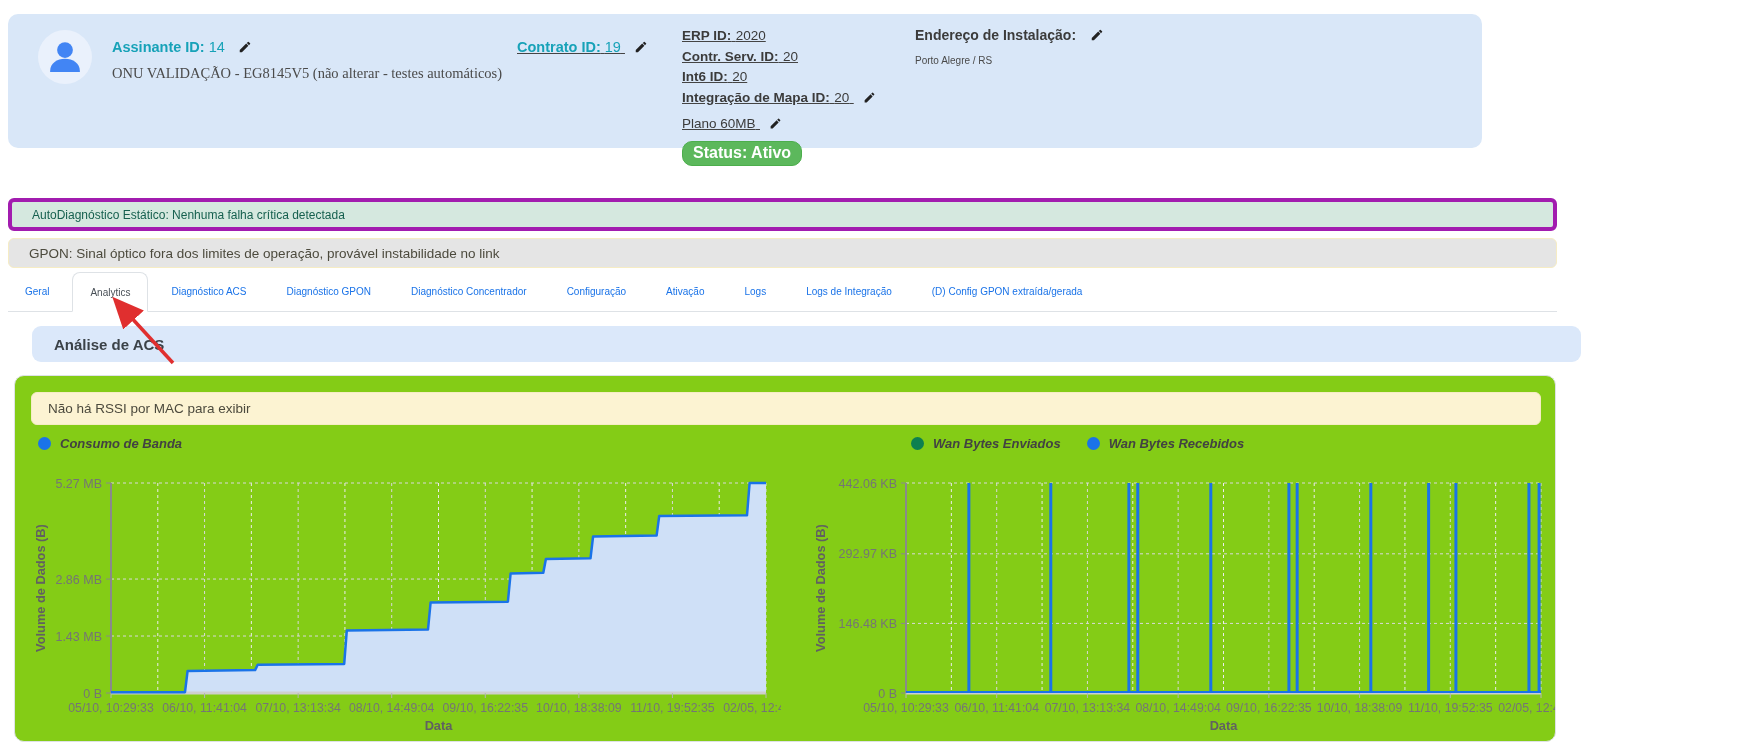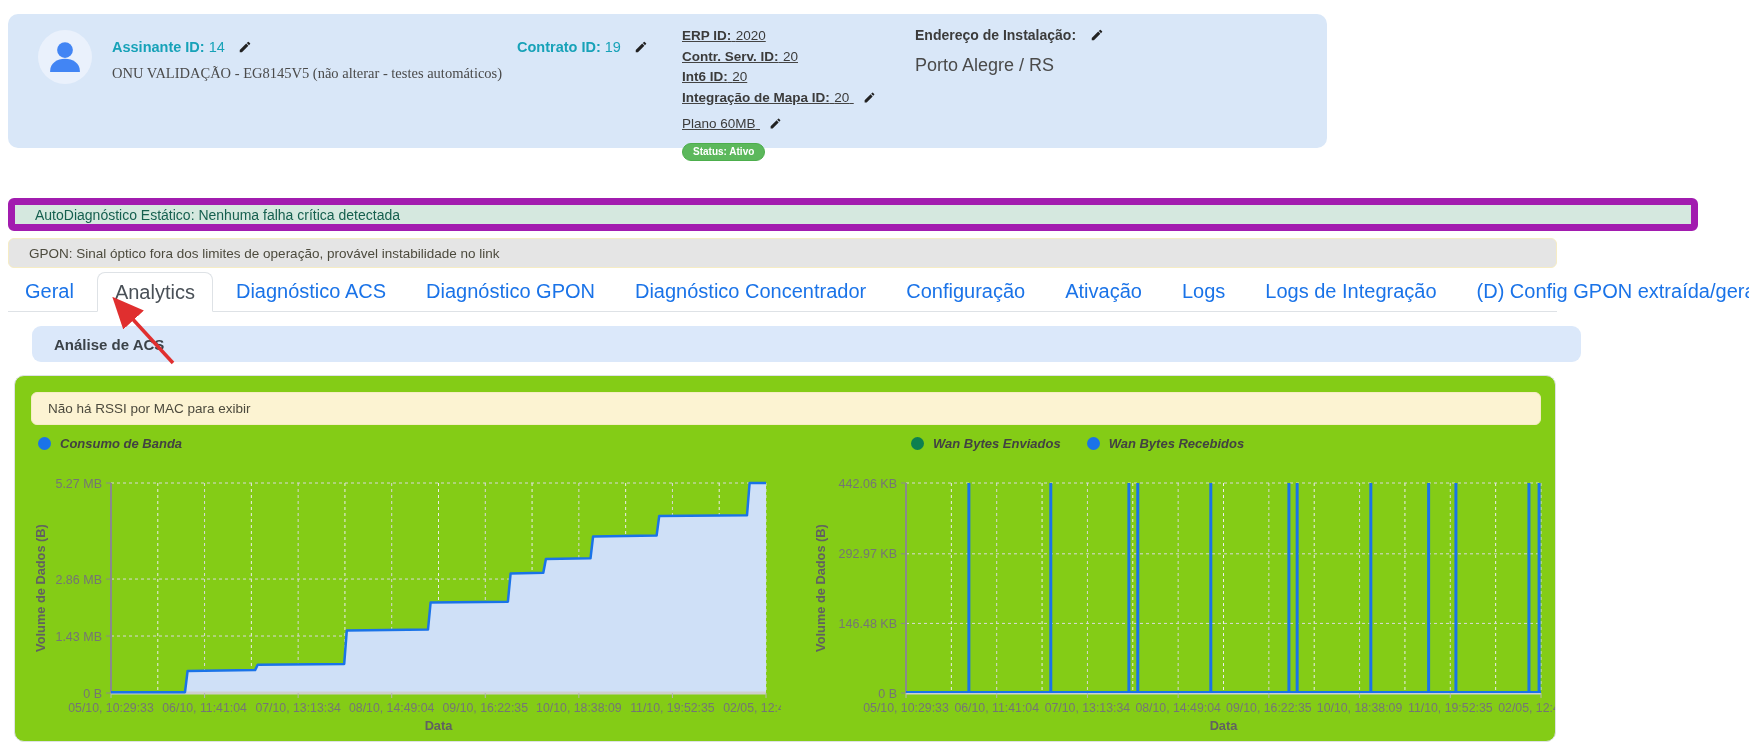--- a/index.html
+++ b/index.html
@@ -5,59 +5,59 @@
   * { box-sizing: border-box; }
   html,body { margin:0; padding:0; background:#ffffff; }
   body {
     width:1749px; height:755px; position:relative; overflow:hidden;
     font-family:"Liberation Sans", sans-serif; color:#444;
   }
   .abs { position:absolute; }
 
   
   .header-card {
-    left:8px; top:14px; width:1319px; height:134px;
+    left:8px; top:14px; width:1474px; height:134px;
     background:#d9e7f8; border-radius:10px;
   }
   .avatar {
     left:30px; top:16px; width:54px; height:54px; border-radius:50%;
     background:#eaf1fc; display:flex; align-items:center; justify-content:center;
   }
   .hdr-line { font-size:14.5px; white-space:nowrap; }
   .teal-label { color:#17a2b8; font-weight:bold; }
   .teal-val { color:#17a2b8; }
   .dark-label { color:#3b3b3b; font-weight:bold; font-size:13.5px; }
   .dark-val { color:#3b3b3b; font-size:13.5px; }
   .pencil-btn { display:inline-block; margin-left:9px; cursor:pointer; vertical-align:-2px; }
   .pencil-btn svg { display:inline-block; }
   .subscriber-name { color:#4a4a4a; font-size:14.5px; }
   .status-badge {
     display:inline-block; background:#5cb85c; border:1px solid #4cae4c; color:#fff;
-    font-size:10px; font-weight:bold; padding:2px 10px 3px; border-radius:10px;
+    font-size:16px; font-weight:bold; padding:2px 10px 3px; border-radius:10px;
   }
   .col3-line { line-height:19.5px; }
 
   
   .alert { border-radius:6px; display:flex; align-items:center; padding-left:20px; }
   .alert-green {
-    left:8px; top:198px; width:1690px; height:33px;
-    background:#d5e8df; border:7px solid #a21caf; color:#155f4e; font-size:14px;
+    left:8px; top:198px; width:1549px; height:33px;
+    background:#d5e8df; border:4px solid #a21caf; color:#155f4e; font-size:12px;
   }
   .alert-yellow {
     left:8px; top:238px; width:1549px; height:30px;
     background:#e5e5e5; border:1px solid #f6ecc4; color:#4c4a3d; font-size:13.5px;
   }
 
   
   .tabs {
     left:8px; top:272px; width:1549px; height:40px;
     display:flex; align-items:stretch; border-bottom:1px solid #dee2e6;
   }
   .tab {
-    display:flex; align-items:center; padding:0 17px; font-size:20px;
+    display:flex; align-items:center; padding:0 17px; font-size:10px;
     color:#1a73e8; cursor:pointer; white-space:nowrap; margin-right:6px;
   }
   .tab.active {
     color:#495057; background:#fff;
     border:1px solid #dee2e6; border-bottom:1px solid #fff;
     border-radius:8px 8px 0 0; margin-bottom:-1px;
   }
 
   
   .section-bar {
@@ -106,21 +106,21 @@
       <span class="teal-val">14</span>
       <span class="pencil-btn">
         <svg width="14" height="14" viewBox="0 0 24 24">
             <path fill="#222" d="M3 17.25V21h3.75L17.81 9.94l-3.75-3.75L3 17.25zM20.71 7.04a1 1 0 0 0 0-1.41l-2.34-2.34a1 1 0 0 0-1.41 0l-1.83 1.83 3.75 3.75 1.83-1.83z"></path>
           </svg>
       </span>
     </span>
     <div class="subscriber-name" style="margin-top:8px;font-family:Liberation Serif, serif;">ONU VALIDAÇÃO - EG8145V5 (não alterar - testes automáticos)</div>
   </div>
 
-  <div class="abs" style="left:509px; top:24px;">
+  <div class="abs" style="left:509px; top:24px;text-decoration:underline;">
     <span class="hdr-line">
       <span class="teal-label">Contrato ID:</span>
       <span class="teal-val">19</span>
       <span class="pencil-btn">
         <svg width="14" height="14" viewBox="0 0 24 24">
             <path fill="#222" d="M3 17.25V21h3.75L17.81 9.94l-3.75-3.75L3 17.25zM20.71 7.04a1 1 0 0 0 0-1.41l-2.34-2.34a1 1 0 0 0-1.41 0l-1.83 1.83 3.75 3.75 1.83-1.83z"></path>
           </svg>
       </span>
     </span>
   </div>
@@ -162,21 +162,21 @@
 
   <div class="abs" style="left:907px; top:11px;">
     <div class="col3-line">
       <span class="dark-label" style="font-size:14px;">Endereço de Instalação:</span>
       <span class="pencil-btn">
         <svg width="14" height="14" viewBox="0 0 24 24">
             <path fill="#222" d="M3 17.25V21h3.75L17.81 9.94l-3.75-3.75L3 17.25zM20.71 7.04a1 1 0 0 0 0-1.41l-2.34-2.34a1 1 0 0 0-1.41 0l-1.83 1.83 3.75 3.75 1.83-1.83z"></path>
           </svg>
       </span>
     </div>
-    <div class="subscriber-name" style="margin-top:8px; font-size:18px;">Porto Alegre / RS</div>
+    <div class="subscriber-name" style="margin-top:8px; font-size:10px;">Porto Alegre / RS</div>
   </div>
 </div>
 
 <div class="abs alert alert-green">
   <span>AutoDiagnóstico Estático: Nenhuma falha crítica detectada</span>
 </div>
 <div class="abs alert alert-yellow">
   <span>GPON: Sinal óptico fora dos limites de operação, provável instabilidade no link</span>
 </div>
 

